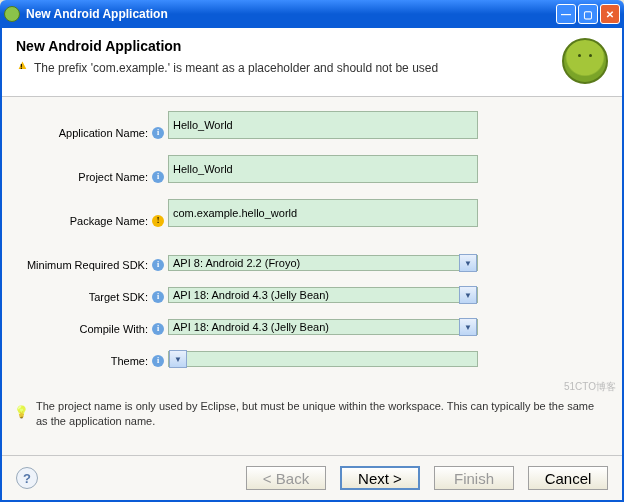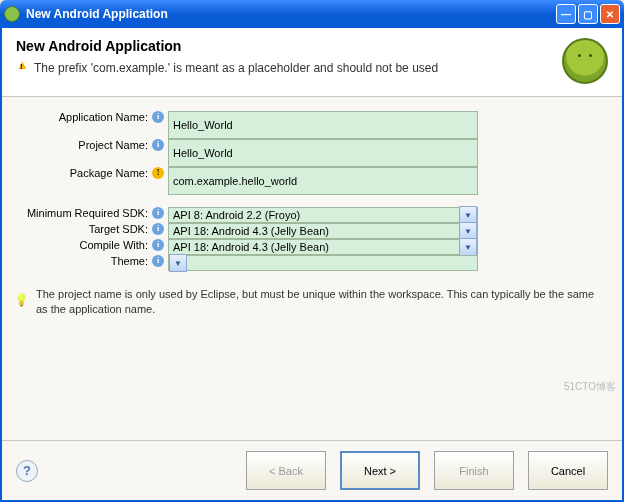--- a/index.html
+++ b/index.html
@@ -20,40 +20,40 @@
 .header-title { font-size: 14px; font-weight: bold; color: #000; margin-bottom: 6px; }
 .header-warn { font-size: 12px; color: #333; }
 .warn-icon { display: inline-block; width: 14px; height: 14px; vertical-align: -2px; margin-right: 4px; position: relative; }
 .warn-icon::before { content: "▲"; color: #f5b800; font-size: 13px; position: absolute; top: -3px; left: 0; }
 .warn-icon::after { content: "!"; color: #000; font-size: 8px; font-weight: bold; position: absolute; top: 2px; left: 4px; }
 .android-logo { width: 46px; height: 46px; background: radial-gradient(circle at 50% 40%, #a4c639 55%, #7ba428 60%); border-radius: 50%; border: 2px solid #5a7a1a; position: relative; }
 .android-logo::before, .android-logo::after { content: ""; position: absolute; width: 3px; height: 3px; background: #3a5010; border-radius: 50%; top: 14px; }
 .android-logo::before { left: 14px; } .android-logo::after { right: 14px; }
 
 .form-area { padding: 14px 8px 8px; }
-.form-row { display: flex; align-items: flex-start; margin-bottom: 0; }
+.form-row { display: flex; align-items: flex-end; margin-bottom: 16px; }
 .form-label { width: 140px; text-align: right; color: #000; padding-right: 2px; }
 .info-icon { display: inline-block; width: 12px; height: 12px; background: #6aa3e0; border-radius: 50%; color: #fff; font-size: 8px; font-weight: bold; text-align: center; line-height: 12px; margin: 0 4px 0 2px; font-family: serif; }
 .info-icon.warn { background: #f5b800; color: #000; }
 .text-input { flex: 0 0 310px; height: 28px; border: 1px solid #a0b8a0; background: #d6efdb; padding: 0 4px; font-family: inherit; font-size: 11px; color: #000; }
 .select-wrap { flex: 0 0 310px; height: 16px; border: 1px solid #a0b8a0; background: #d6efdb; display: flex; align-items: center; position: relative; }
 .select-text { flex: 1; padding: 0 4px; color: #000; }
 .select-arrow { width: 18px; height: 18px; background: linear-gradient(to bottom, #e8f0fc, #bdd6f5); border: 1px solid #8ca8d0; display: flex; align-items: center; justify-content: center; color: #3a5a8c; font-size: 8px; }
 .gap { height: 12px; }
 
 .hint-area { padding: 8px 14px; display: flex; align-items: center; gap: 6px; }
 .bulb { width: 14px; height: 14px; flex-shrink: 0; position: relative; }
 .bulb::before { content: "💡"; font-size: 12px; position: absolute; top: -2px; left: -2px; filter: sepia(1) saturate(3) hue-rotate(10deg); }
 .hint-text { color: #333; line-height: 1.4; }
 
 .watermark { position: absolute; right: 8px; bottom: 108px; color: #bbb; font-size: 10px; writing-mode: horizontal-tb; }
 
 .btn-bar { margin-top: auto; border-top: 1px solid #c8c8c8; padding: 10px 14px; display: flex; justify-content: flex-end; gap: 14px; align-items: center; background: #f8f7f4; }
 .help-btn { margin-right: auto; width: 22px; height: 22px; border-radius: 50%; border: 1px solid #9ab; background: #eef3fa; color: #5577aa; font-weight: bold; display: flex; align-items: center; justify-content: center; cursor: pointer; font-size: 13px; }
-.wiz-btn { min-width: 80px; height: 39px; border: 1px solid #a0a0a0; background: linear-gradient(to bottom, #fff, #ece9d8); padding: 0 14px; font-family: inherit; font-size: 11px; cursor: pointer; }
+.wiz-btn { min-width: 80px; height: 24px; border: 1px solid #a0a0a0; background: linear-gradient(to bottom, #fff, #ece9d8); padding: 0 14px; font-family: inherit; font-size: 15px; cursor: pointer; }
 .wiz-btn.primary { border: 2px solid #5a8cc8; }
 .wiz-btn:disabled { color: #999; cursor: default; }
 </style>
 </head>
 <body>
 
 <div class="title-bar">
   <span class="app-icon"></span>
   <span class="title-text">New Android Application</span>
   <div class="win-btns">

